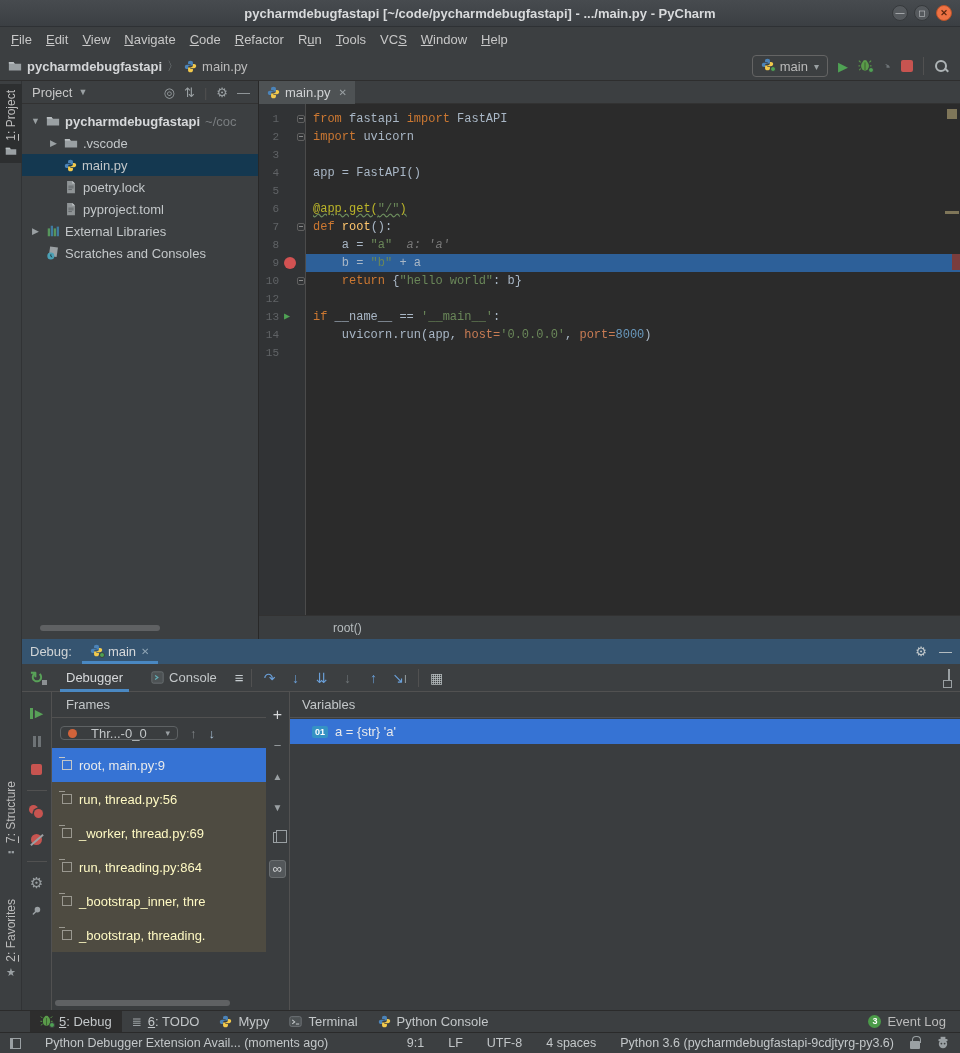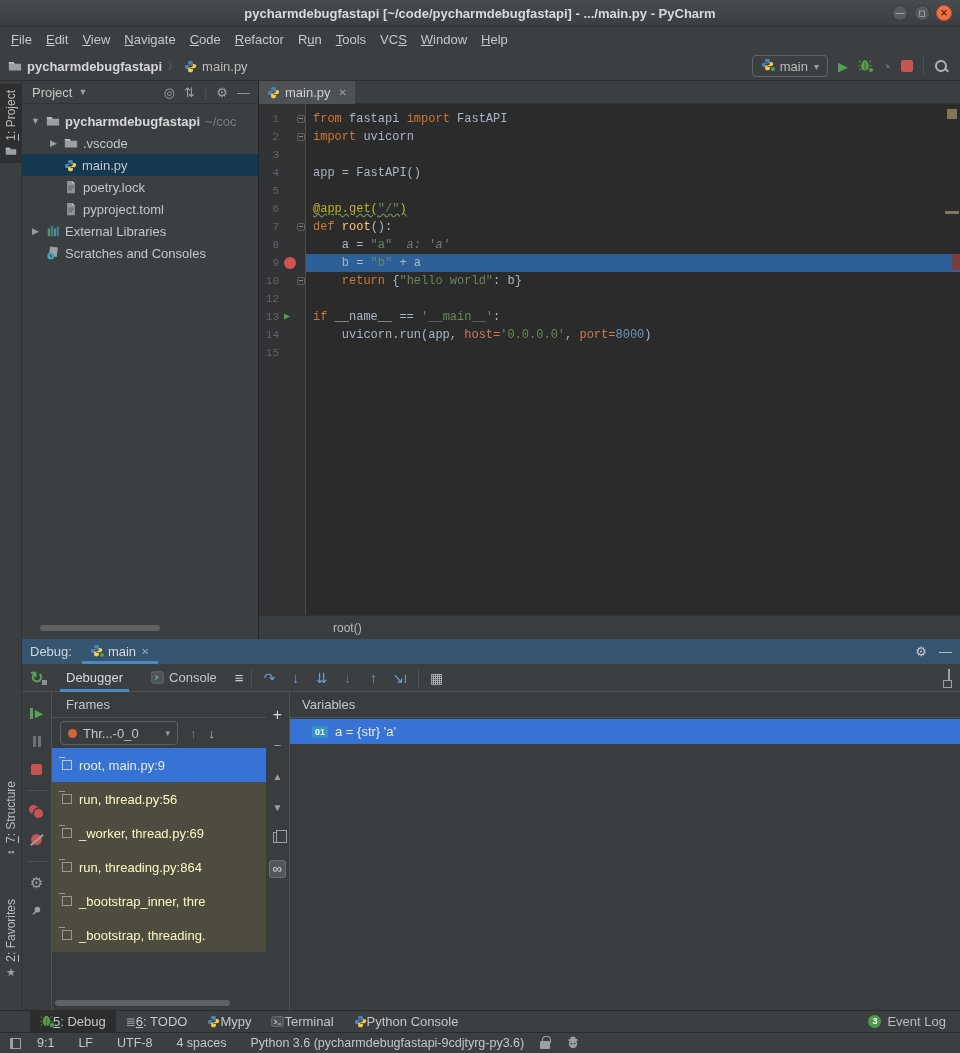--- a/index.html
+++ b/index.html
@@ -135,22 +135,22 @@
   .mute { position:relative; }
   .mute::before { content:''; position:absolute; left:2px; top:1px; width:11px; height:11px; border-radius:50%; background:#c75450; }
   .mute::after { content:''; position:absolute; left:0; top:6px; width:16px; height:2px; background:#9aa0a3; transform:rotate(-40deg); }
   .gear { color:#9aa0a3; font-size:15px; }
   .vsep { width:20px; height:1px; background:#515151; }
 
   .frames-panel { position:absolute; left:30px; top:0; width:214px; height:318px; }
   .pane-head { height:26px; display:flex; align-items:center; padding-left:14px; color:#c3c7c9;
                border-bottom:1px solid #515151; }
   .thread-row { height:30px; display:flex; align-items:center; gap:12px; padding-left:8px; }
-  .thread-box { display:flex; align-items:center; gap:6px; border:1px solid #5e6264; border-radius:4px;
-                height:24px; padding:0 7px; width:118px; }
+  .thread-box { display:flex; align-items:center; gap:14px; border:1px solid #5e6264; border-radius:4px;
+                height:14px; padding:0 7px; width:118px; }
   .tdot { width:9px; height:9px; border-radius:50%; background:#d2633a; }
   .thread-label { color:#c3c7c9; flex:1; }
   .thread-box .arr { color:#9aa0a3; font-size:9px; }
   .frm-arrow { font-size:13px; color:#85898c; }
   .frm-arrow.en { color:#a9c1d6; }
   .frames-list { }
   .frame-row { height:34px; display:flex; align-items:center; gap:7px; padding-left:10px; white-space:nowrap; overflow:hidden; }
   .frame-row.sel { background:#3673d4; color:#e8eaec; }
   .frame-row.muted { background:#4e4b41; color:#fef9c3; }
   .fico { position:relative; width:10px; height:10px; border:1.5px solid #c3c7c9; flex:none; }
@@ -169,21 +169,21 @@
 
   .vars-panel { position:absolute; left:268px; top:0; right:0; height:318px; }
   .vars-panel .pane-head { border-bottom:1px solid #515151; }
   .var-row { margin-top:1px; height:25px; background:#3673d4; display:flex; align-items:center; gap:7px;
              padding-left:22px; color:#e8eaec; }
   .var-badge { background:#3592c4; color:#fff; font-size:9px; font-weight:bold; padding:1px 3px; border-radius:2px; }
 
   
   .bottombar { position:absolute; left:0; top:1010px; width:960px; height:22px; background:#3c3f41;
                border-top:1px solid #2b2b2b; display:flex; align-items:center; padding-left:30px; }
-  .bb-item { display:flex; align-items:center; height:22px; padding:0 10px; color:#c3c7c9; }
+  .bb-item { display:flex; align-items:center; gap:6px; height:22px; padding:0 10px; color:#c3c7c9; }
   .bb-item.active { background:#2d2d2d; }
   .bb-item u { text-decoration:underline; }
   .bb-right { margin-left:auto; display:flex; align-items:center; gap:6px; padding-right:14px; }
   .badge3 { width:13px; height:13px; border-radius:50%; background:#4b9b49; color:#fff; font-size:9px;
             line-height:13px; text-align:center; font-weight:bold; }
   .list-ico { color:#9aa0a3; font-size:12px; }
 
   .statusbar { position:absolute; left:0; top:1032px; width:960px; height:21px; background:#3c3f41;
                border-top:1px solid #2a2a2a; display:flex; align-items:center; padding:0 10px; gap:16px;
                color:#c3c7c9; font-size:12.5px; }
@@ -690,20 +690,21 @@
         <span>Python Console</span>
       </div>
       <div class="bb-right">
         <span class="badge3">3</span>
         <span>Event Log</span>
       </div>
     </div>
 
   <div class="statusbar">
     <span class="sb-toggle"></span>
+    <span class="sb-msg">Python Debugger Extension Avail... (moments ago)</span>
     <div class="sb-right" id="status-right">
         <span>9:1</span>
         <span>LF</span>
         <span>UTF-8</span>
         <span>4 spaces</span>
         <span>Python 3.6 (pycharmdebugfastapi-9cdjtyrg-py3.6)</span>
       </div>
     <span class="lock-ico"></span>
     <span>
       <svg width="14" height="14" viewBox="0 0 14 14">

